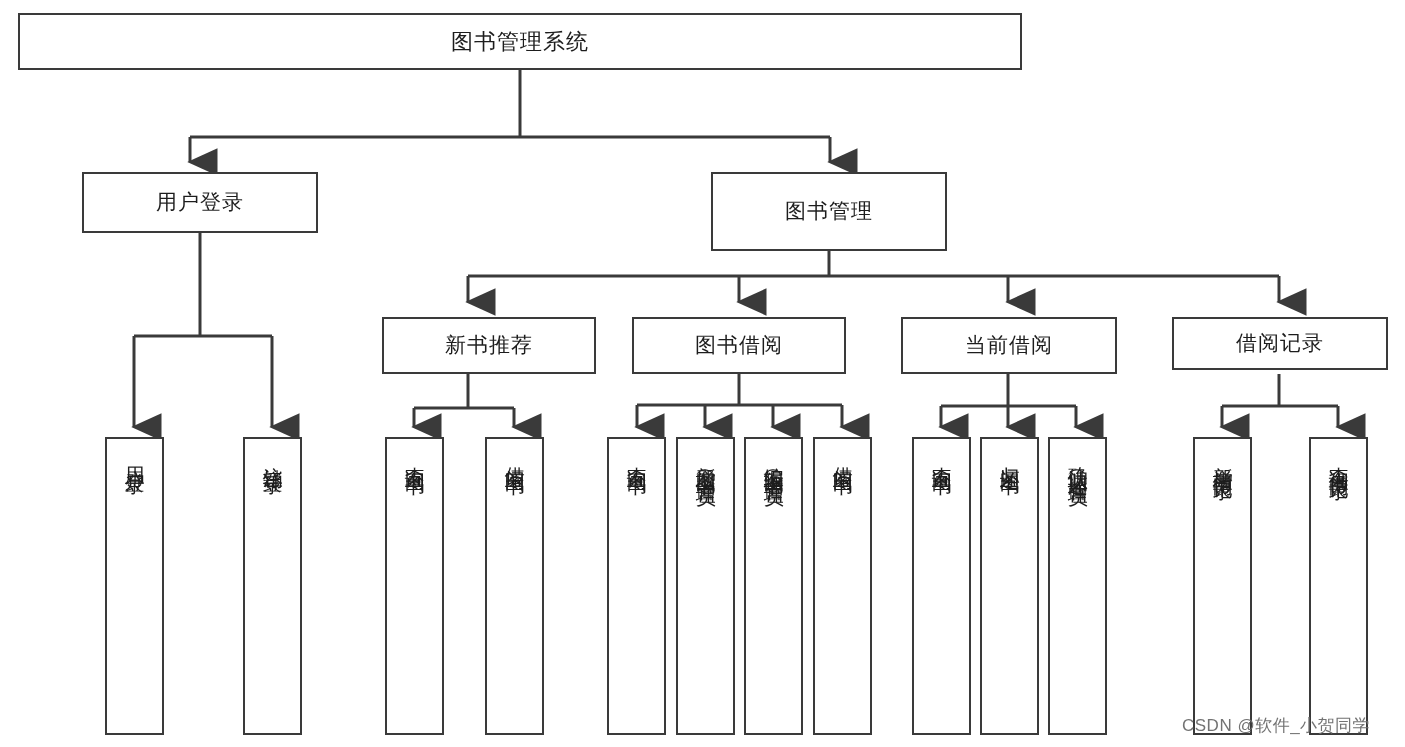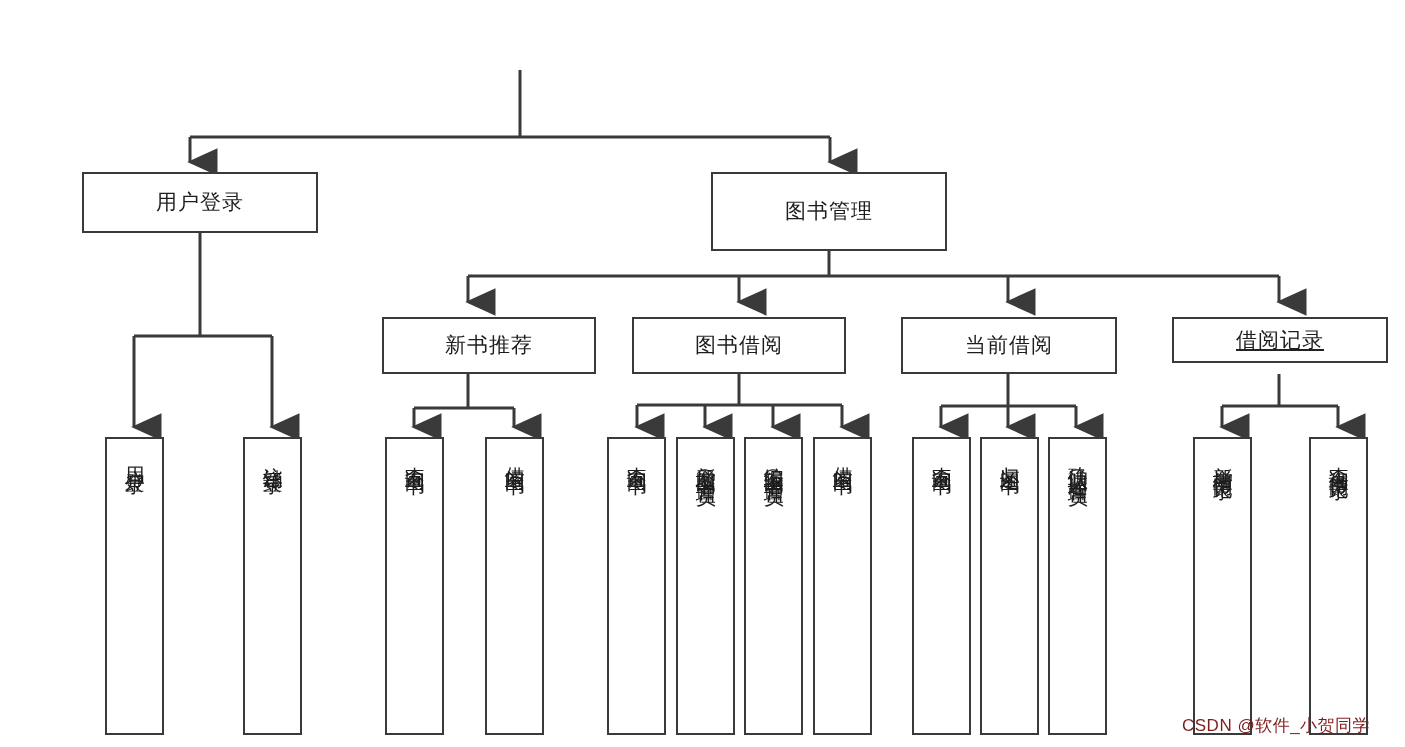--- a/index.html
+++ b/index.html
@@ -59,21 +59,21 @@
     line-height: 1.28;
     letter-spacing: 3px;
     white-space: nowrap;
     -webkit-writing-mode: vertical-rl;
   }
   .watermark {
     position: absolute;
     left: 1182px;
     top: 714px;
     font-size: 17px;
-    color: #7f1d1d;
+    color: #737373;
     white-space: nowrap;
     z-index: 3;
     letter-spacing: 0.5px;
   }
 </style>
 </head>
 <body>
 
 <div id="canvas">
 
@@ -121,20 +121,23 @@
       <path d="M 1008 406 L 1008 427" marker-end="url(#arrow)"></path>
       <path d="M 1076 406 L 1076 427" marker-end="url(#arrow)"></path>
 
       <path d="M 1279 374 L 1279 406"></path>
       <path d="M 1222 406 L 1338 406"></path>
       <path d="M 1222 406 L 1222 427" marker-end="url(#arrow)"></path>
       <path d="M 1338 406 L 1338 427" marker-end="url(#arrow)"></path>
     </g>
   </svg>
 
+  <div class="node root" style="left:18px; top:13px; width:1004px; height:57px;">
+    <span class="node-label">图书管理系统</span>
+  </div>
 
   <div class="node" style="left:82px; top:172px; width:236px; height:61px;">
     <span class="node-label">用户登录</span>
   </div>
 
   <div class="node" style="left:711px; top:172px; width:236px; height:79px;">
     <span class="node-label">图书管理</span>
   </div>
 
   <div class="node" style="left:382px; top:317px; width:214px; height:57px;">
@@ -142,21 +145,21 @@
   </div>
 
   <div class="node" style="left:632px; top:317px; width:214px; height:57px;">
     <span class="node-label">图书借阅</span>
   </div>
 
   <div class="node" style="left:901px; top:317px; width:216px; height:57px;">
     <span class="node-label">当前借阅</span>
   </div>
 
-  <div class="node" style="left:1172px; top:317px; width:216px; height:46px;text-decoration:underline;">
+  <div class="node" style="left:1172px; top:317px; width:216px; height:53px;">
     <span class="node-label">借阅记录</span>
   </div>
 
   <div class="node vertical" style="left:105px; top:437px; width:59px; height:298px;">
     <span class="node-label">用户登录</span>
   </div>
 
   <div class="node vertical" style="left:243px; top:437px; width:59px; height:298px;">
     <span class="node-label">注销登录</span>
   </div>

